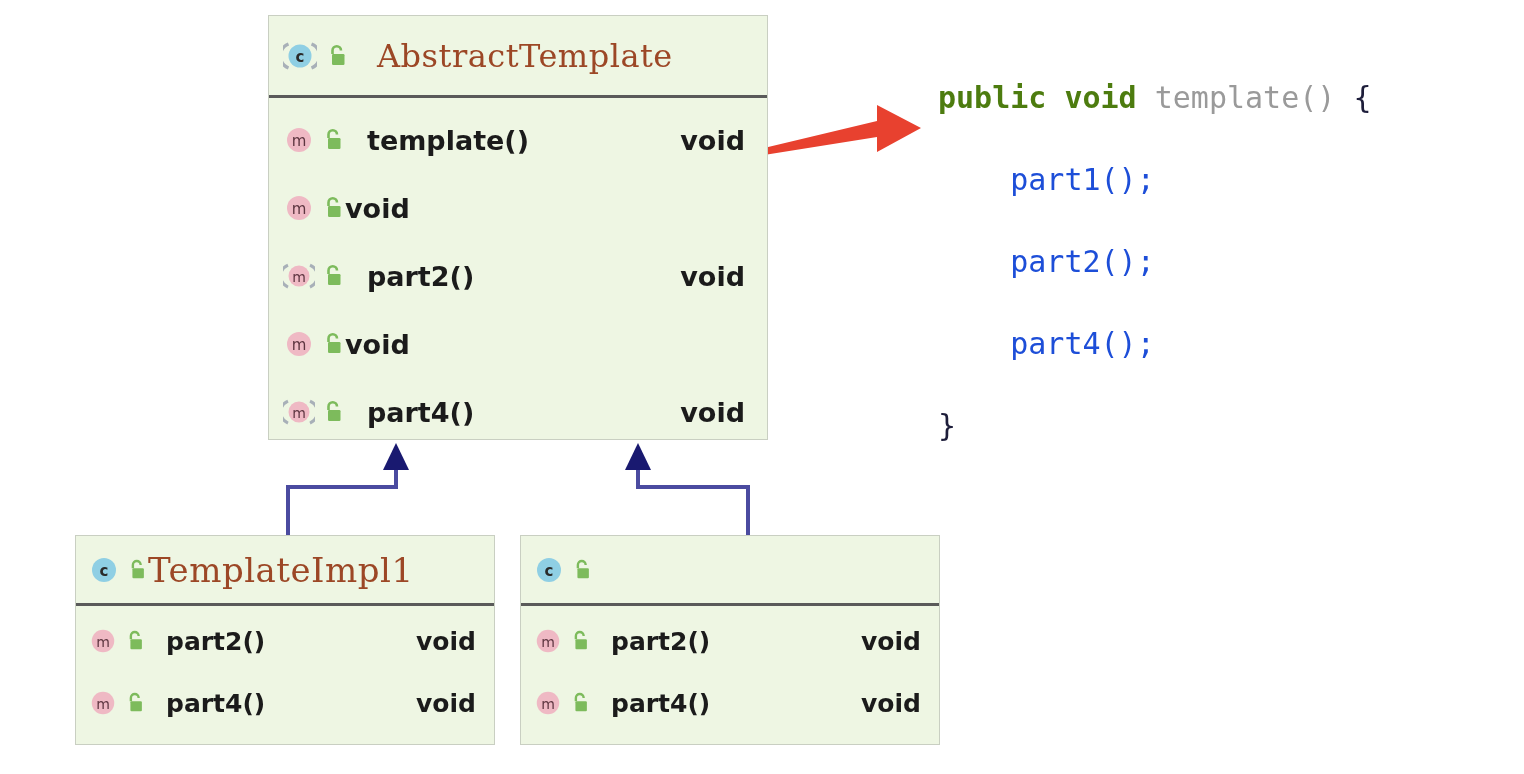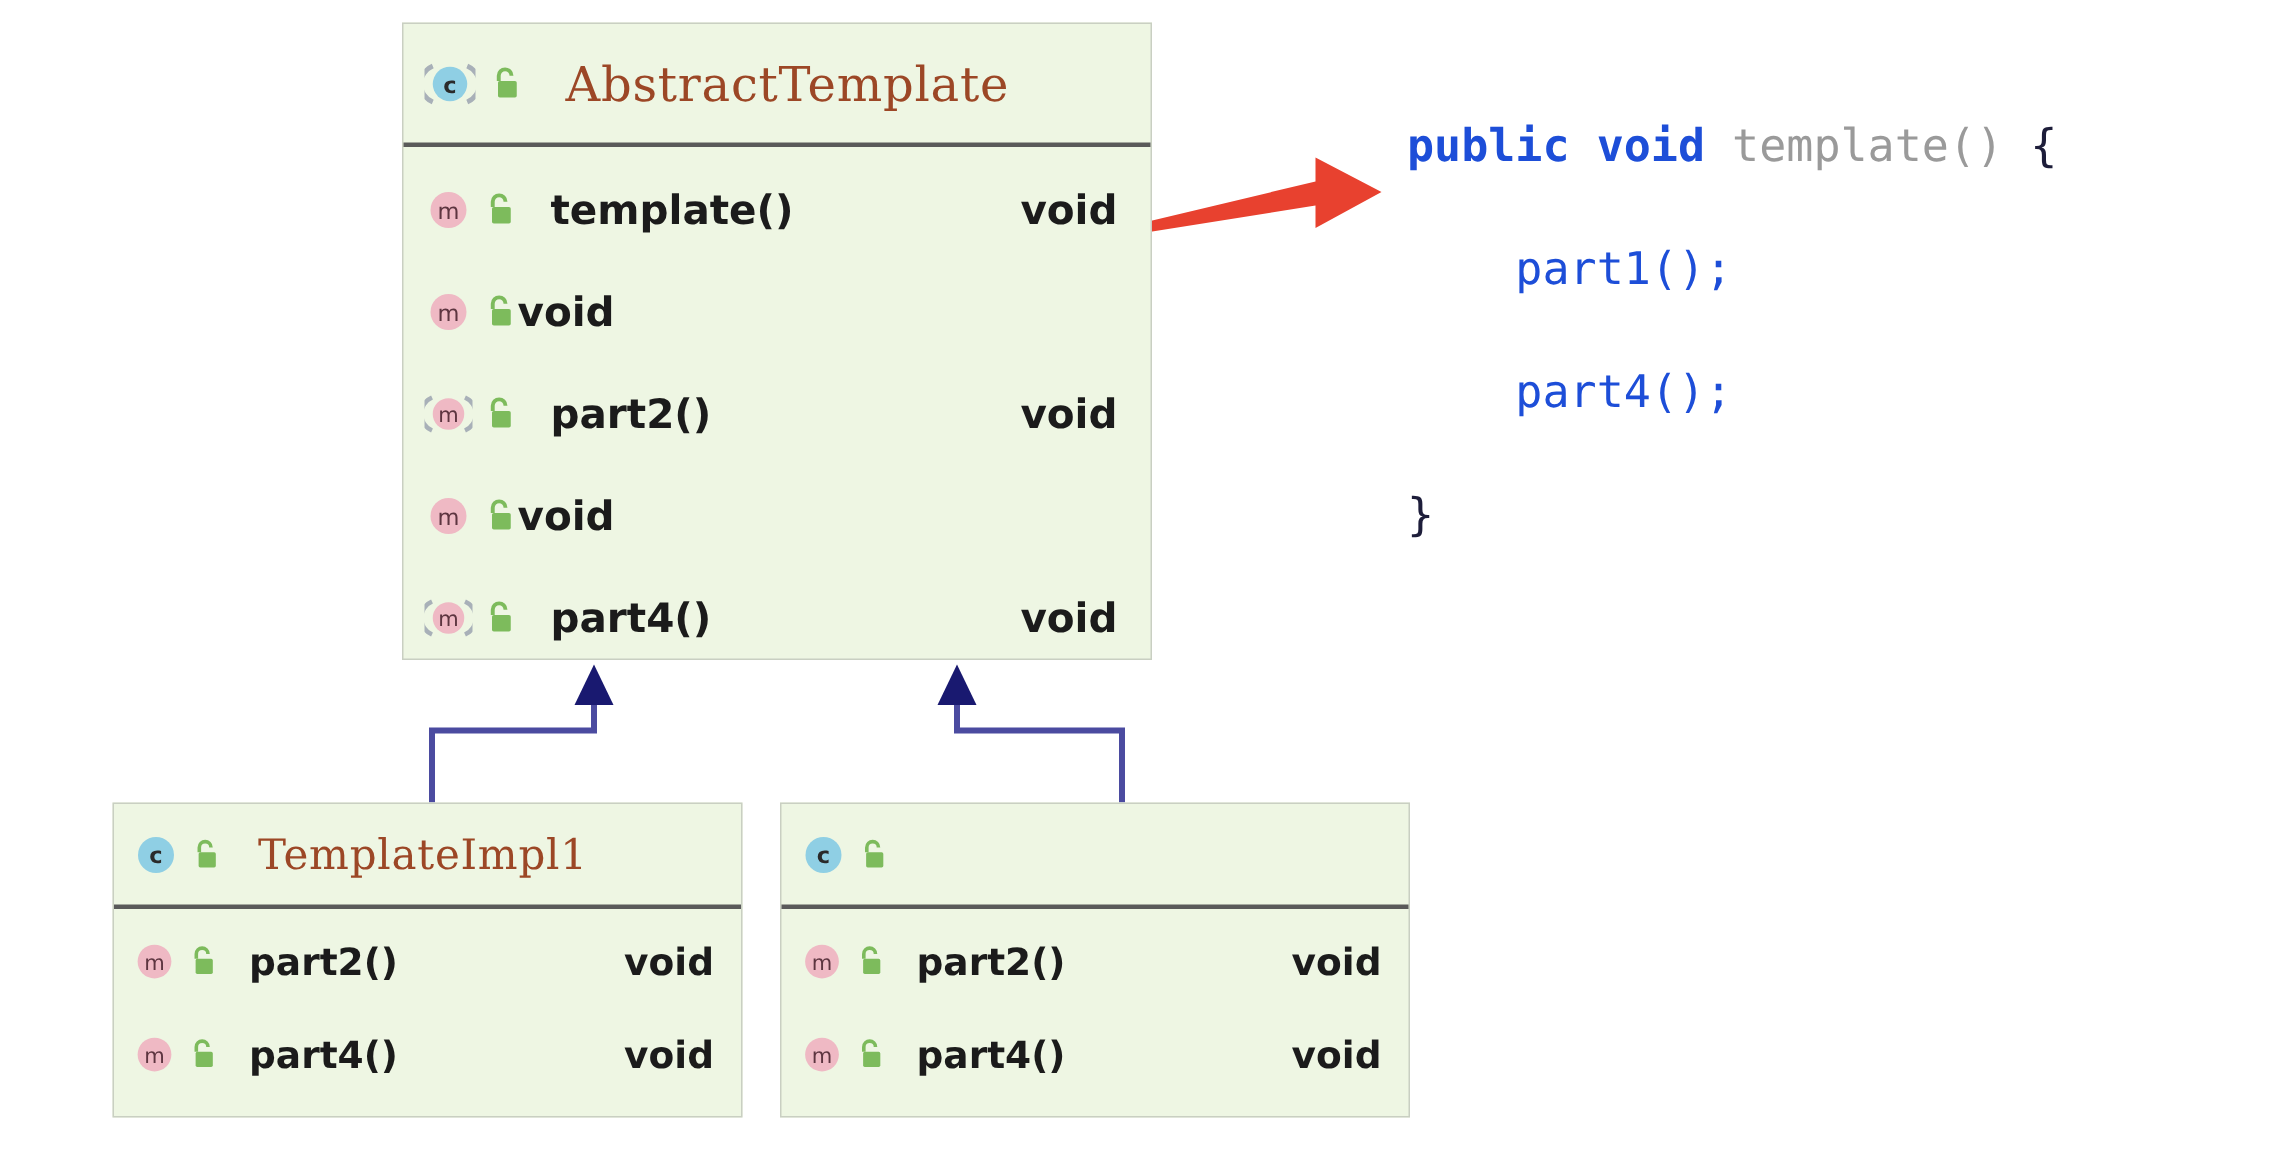--- a/index.html
+++ b/index.html
@@ -76,41 +76,41 @@
   }
 
   
   #code-snippet {
     position: absolute;
     font-family: "DejaVu Sans Mono", "Liberation Mono", monospace;
     font-size: 30px;
     line-height: 41px;
     white-space: pre;
   }
-  .kw   { color: #1d4ed8; font-weight: bold; }
+  .kw   { color: #4d7c0f; font-weight: bold; }
   .fn   { color: #9a9a9a; }
   .punc { color: #1d1d3a; }
   .plain{ color: #1d4ed8; }
 
   
   .box-abstract { left: 268px; top: 15px; width: 500px; height: 425px; }
   .box-abstract .uml-header  { height: 82px; padding-left: 14px; }
   .box-abstract .uml-members { padding: 8px 22px 8px 14px; }
   .box-abstract .uml-row     { height: 68px; }
   .box-abstract .uml-name    { font-size: 32px; margin-left: 28px; }
   .box-abstract .member-label{ font-size: 27px; margin-left: 22px; }
   .box-abstract .member-type { font-size: 27px; }
 
   .box-impl { top: 535px; width: 420px; height: 210px; }
   .box-impl.left  { left: 75px; }
   .box-impl.right { left: 520px; }
   .box-impl .uml-header  { height: 70px; padding-left: 12px; }
   .box-impl .uml-members { padding: 4px 18px 4px 12px; }
   .box-impl .uml-row     { height: 62px; }
-  .box-impl .uml-name    { font-size: 28px; margin-left: 24px; }
+  .box-impl .uml-name    { font-size: 34px; }
   .box-impl .member-label{ font-size: 25px; margin-left: 20px; }
   .box-impl .member-type { font-size: 25px; }
 </style>
 </head>
 <body>
 
 <svg id="connector-layer">
   <defs>
     <marker id="inh-head" markerWidth="9" markerHeight="9" refX="4.5" refY="8.4" orient="auto" markerUnits="userSpaceOnUse">
       <path d="M4.5 0 L9 9 L0 9 Z" fill="#191970"></path>
@@ -349,15 +349,16 @@
       </span>
       <span class="member-label">part4()</span>
       <span class="member-type">void</span>
     </div>
   </div>
 </div>
 
 <div id="code-snippet" style="left:938px; top:36px;">
 <div><span class="kw">public void</span><span class="fn"> template()</span><span class="punc"> {</span></div>
 <div class="plain">    part1();</div>
+<div class="plain">    part2();</div>
 <div class="plain">    part4();</div>
 <div class="punc">}</div>
 </div>
 
 </body></html>

